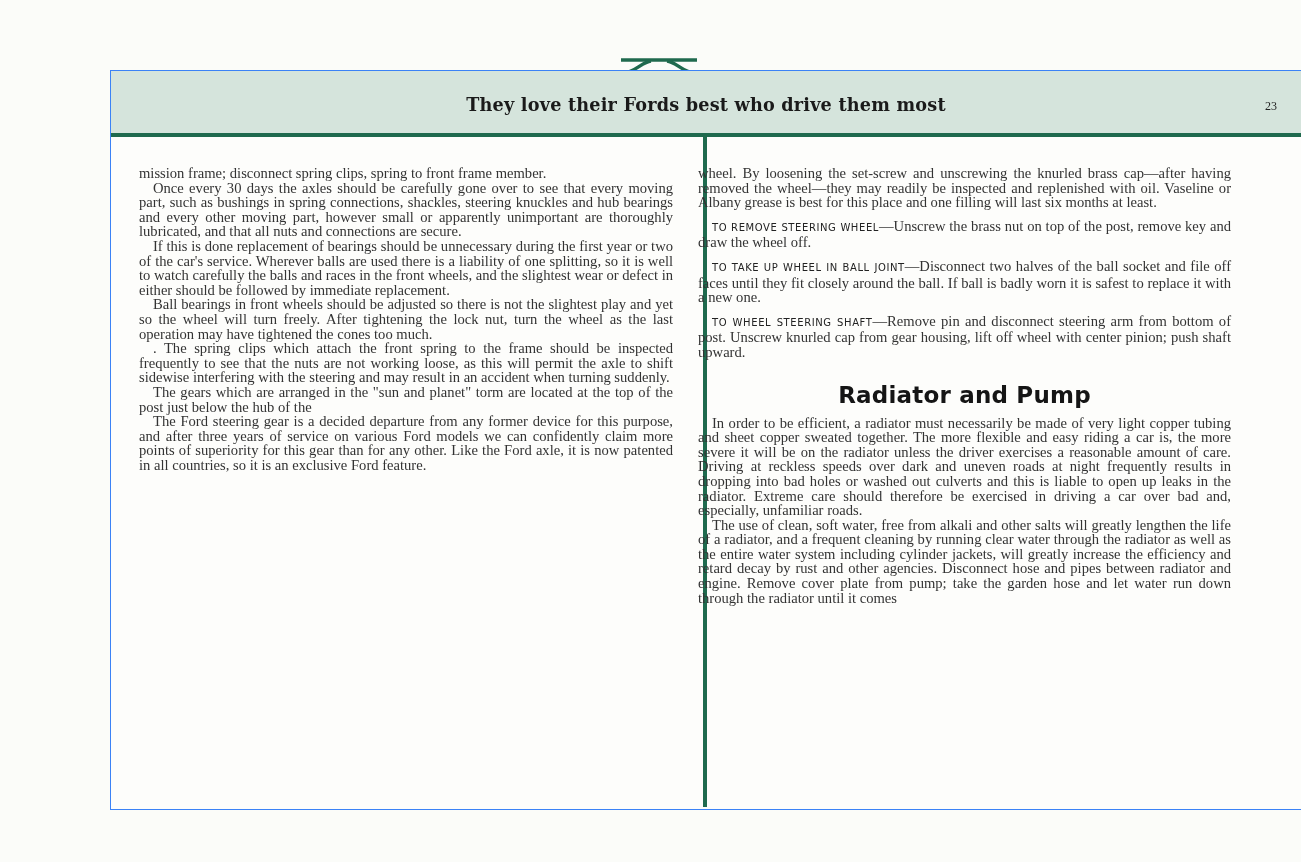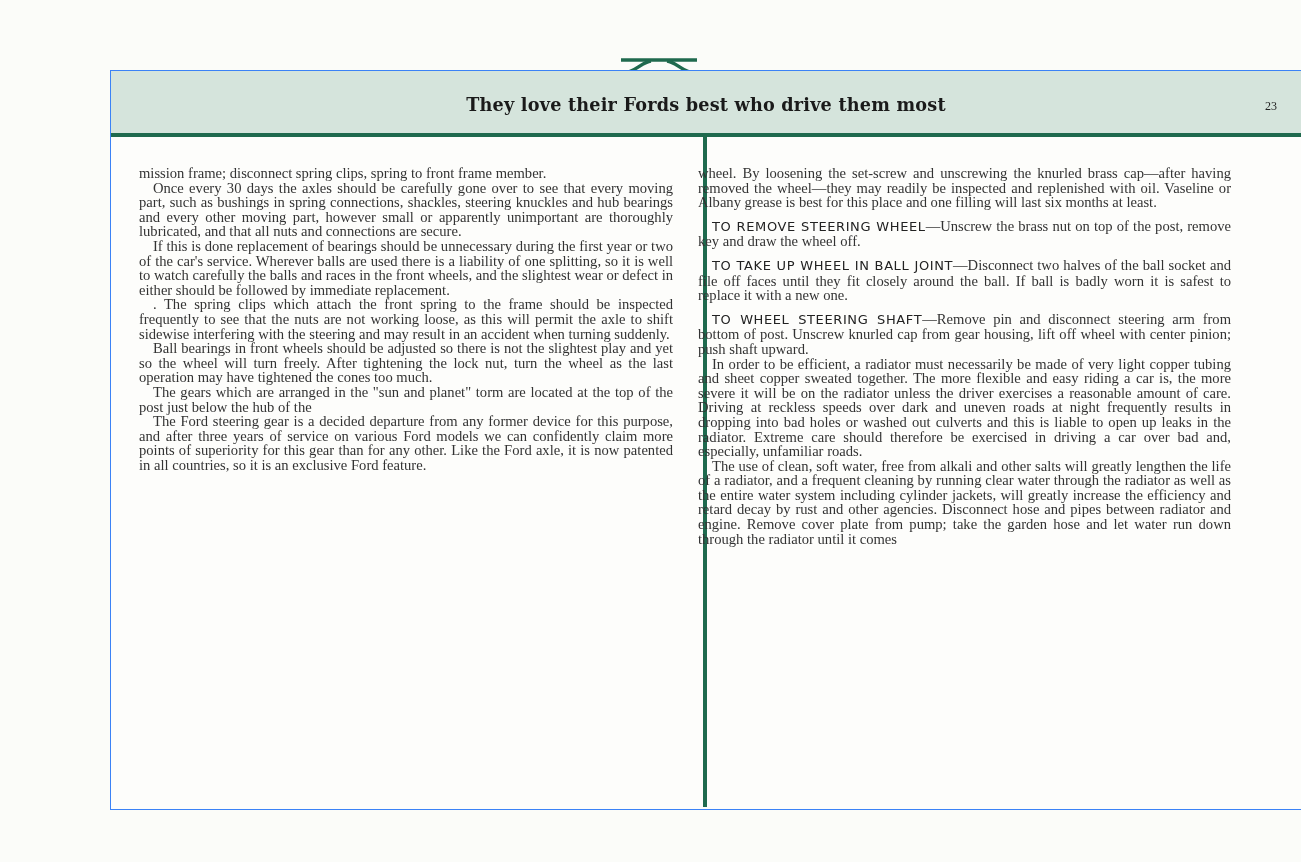--- a/index.html
+++ b/index.html
@@ -104,21 +104,21 @@
       font-family: "DejaVu Sans", "Liberation Sans", sans-serif;
       font-weight: bold;
       font-size: 23px;
       line-height: 26px;
       color: #151515;
       margin: 14px 0 8px 0;
       letter-spacing: 0.2px;
     }
     .caps-lead {
       font-family: "DejaVu Sans", "Liberation Sans", sans-serif;
-      font-size: 13px;
+      font-size: 10px;
       letter-spacing: 0.6px;
       color: #222;
     }
   </style>
 </head>
 <body>
 
 <div class="page">
 
   <svg class="ornament" viewBox="0 0 84 16" xmlns="http://www.w3.org/2000/svg">
@@ -132,34 +132,35 @@
       <div class="header-title">They love their Fords best who drive them most</div>
       <div class="page-number">23</div>
     </div>
 
     <div class="divider"></div>
 
     <div class="col col-left">
       <p class="noindent">mission frame; disconnect spring clips, spring to front frame member.</p>
       <p>Once every 30 days the axles should be carefully gone over to see that every moving part, such as bushings in spring connections, shackles, steering knuckles and hub bearings and every other moving part, however small or apparently unimportant are thoroughly lubricated, and that all nuts and connections are secure.</p>
       <p>If this is done replacement of bearings should be unnecessary during the first year or two of the car's service. Wherever balls are used there is a liability of one splitting, so it is well to watch carefully the balls and races in the front wheels, and the slightest wear or defect in either should be followed by immediate replacement.</p>
+      <p>Ball bearings in front wheels should be adjusted so there is not the slightest play and yet so the wheel will turn freely. After tightening the lock nut, turn the wheel as the last operation may have tightened the cones too much.</p>
       <p>. The spring clips which attach the front spring to the frame should be inspected frequently to see that the nuts are not working loose, as this will permit the axle to shift sidewise interfering with the steering and may result in an accident when turning suddenly.</p>
-      <p>Ball bearings in front wheels should be adjusted so there is not the slightest play and yet so the wheel will turn freely. After tightening the lock nut, turn the wheel as the last operation may have tightened the cones too much.</p>
 
       <p>The gears which are arranged in the "sun and planet" torm are located at the top of the post just below the hub of the</p>
       <p>The Ford steering gear is a decided departure from any former device for this purpose, and after three years of service on various Ford models we can confidently claim more points of superiority for this gear than for any other. Like the Ford axle, it is now patented in all countries, so it is an exclusive Ford feature.</p>
     </div>
 
     <div class="col col-right">
       <p class="noindent">wheel. By loosening the set-screw and unscrewing the knurled brass cap—after having removed the wheel—they may readily be inspected and replenished with oil. Vaseline or Albany grease is best for this place and one filling will last six months at least.</p>
 
       <p class="gap"><span class="caps-lead">TO REMOVE STEERING WHEEL</span><span>—Unscrew the brass nut on top of the post, remove key and draw the wheel off.</span></p>
 
       <p class="gap"><span class="caps-lead">TO TAKE UP WHEEL IN BALL JOINT</span><span>—Disconnect two halves of the ball socket and file off faces until they fit closely around the ball. If ball is badly worn it is safest to replace it with a new one.</span></p>
 
       <p class="gap"><span class="caps-lead">TO WHEEL STEERING SHAFT</span><span>—Remove pin and disconnect steering arm from bottom of post. Unscrew knurled cap from gear housing, lift off wheel with center pinion; push shaft upward.</span></p>
 
+      <div class="section-heading" style="margin-top:22px;">Radiator and Pump</div>
       <p>In order to be efficient, a radiator must necessarily be made of very light copper tubing and sheet copper sweated together. The more flexible and easy riding a car is, the more severe it will be on the radiator unless the driver exercises a reasonable amount of care. Driving at reckless speeds over dark and uneven roads at night frequently results in dropping into bad holes or washed out culverts and this is liable to open up leaks in the radiator. Extreme care should therefore be exercised in driving a car over bad and, especially, unfamiliar roads.</p>
       <p>The use of clean, soft water, free from alkali and other salts will greatly lengthen the life of a radiator, and a frequent cleaning by running clear water through the radiator as well as the entire water system including cylinder jackets, will greatly increase the efficiency and retard decay by rust and other agencies. Disconnect hose and pipes between radiator and engine. Remove cover plate from pump; take the garden hose and let water run down through the radiator until it comes</p>
     </div>
 
   </div>
 </div>
 
 </body></html>

